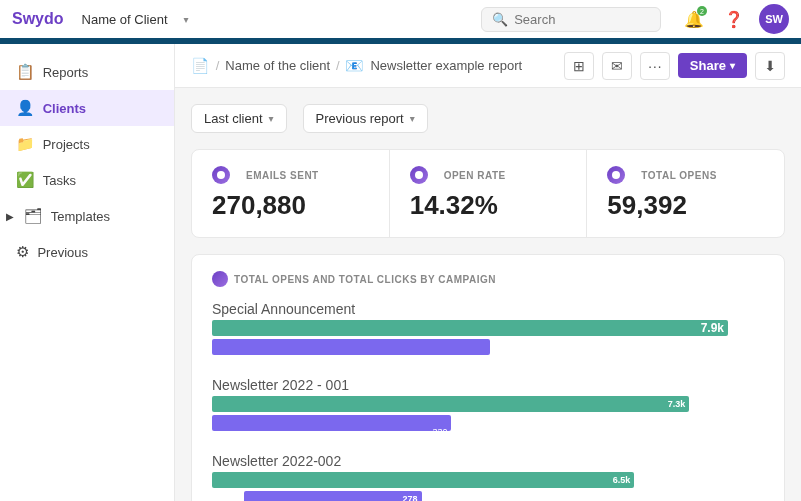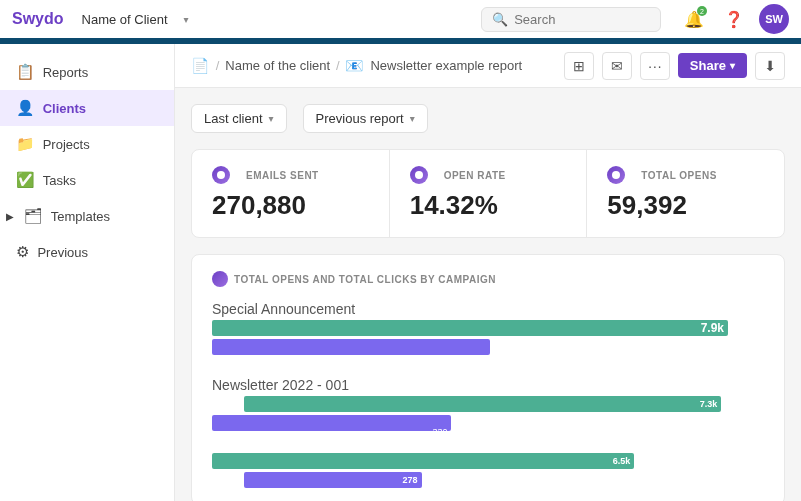--- a/index.html
+++ b/index.html
@@ -223,33 +223,34 @@
                       <span style="position:absolute;right:4px;font-size:9px;color:#fff;font-weight:600;margin-top:40px;">379</span>
                     </div>
                   </div>
                 </div>
               </div>
 
               <div class="bar-group">
                 <div class="bar-label">Newsletter 2022 - 001</div>
                 <div class="bars">
                   <div style="position:relative;display:flex;align-items:center;">
-                    <div class="bar bar-opens" style="width:calc(93% - 36px);margin-left:32px;">
+                    <div class="bar bar-opens" style="width:calc(93% - 36px);">
                       <span style="position:absolute;right:4px;font-size:9px;color:#fff;font-weight:600;">7.3k</span>
                     </div>
                   </div>
                   <div style="position:relative;display:flex;align-items:center;">
                     <div class="bar bar-clicks" style="width:calc(47% - 20px);">
                       <span style="position:absolute;right:4px;font-size:9px;color:#fff;font-weight:400;margin-top:18px;">330</span>
                     </div>
                   </div>
                 </div>
               </div>
 
               <div class="bar-group">
+                <div class="bar-label">Newsletter 2022-002</div>
                 <div class="bars">
                   <div style="position:relative;display:flex;align-items:center;">
                     <div class="bar bar-opens" style="width:calc(83% - 36px);">
                       <span style="position:absolute;right:4px;font-size:9px;color:#fff;font-weight:600;">6.5k</span>
                     </div>
                   </div>
                   <div style="position:relative;display:flex;align-items:center;padding-left:32px;">
                     <div class="bar bar-clicks" style="width:calc(38% - 20px);">
                       <span style="position:absolute;right:4px;font-size:9px;color:#fff;font-weight:600;">278</span>
                     </div>

